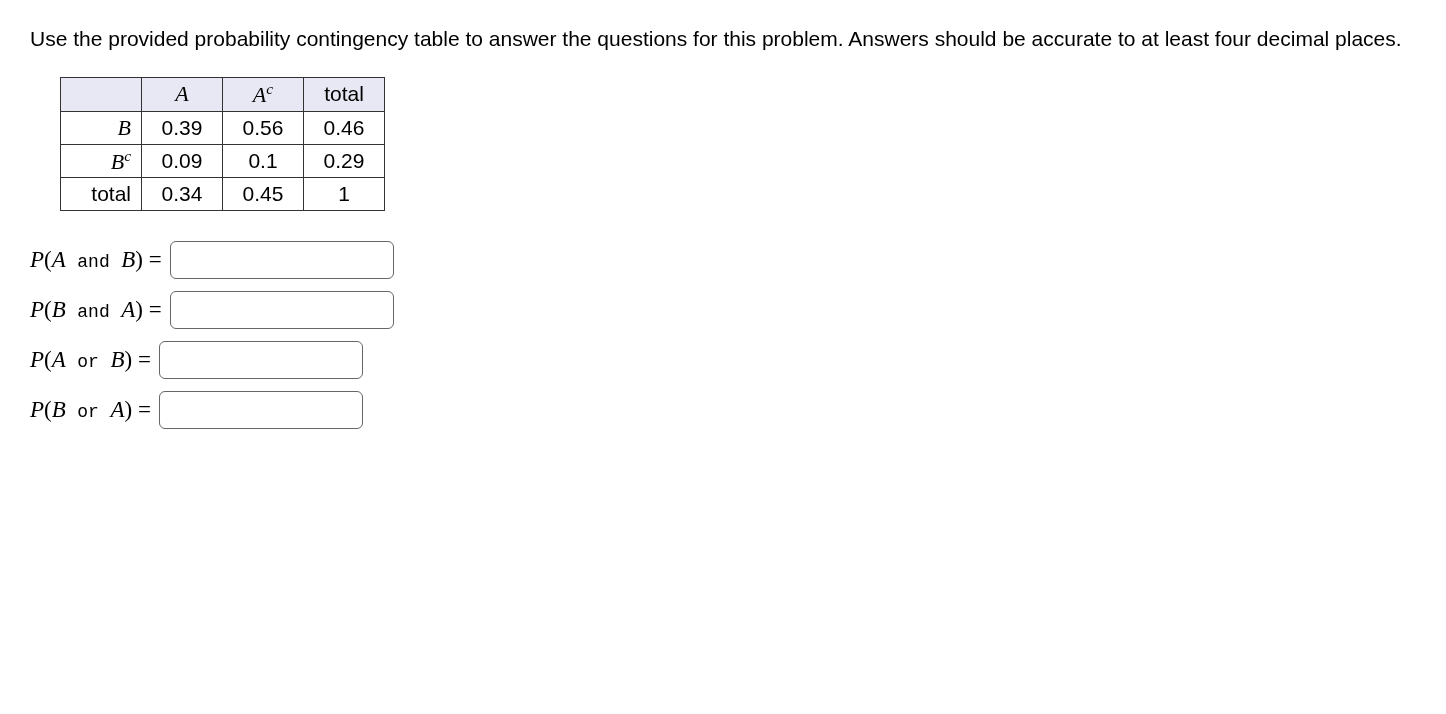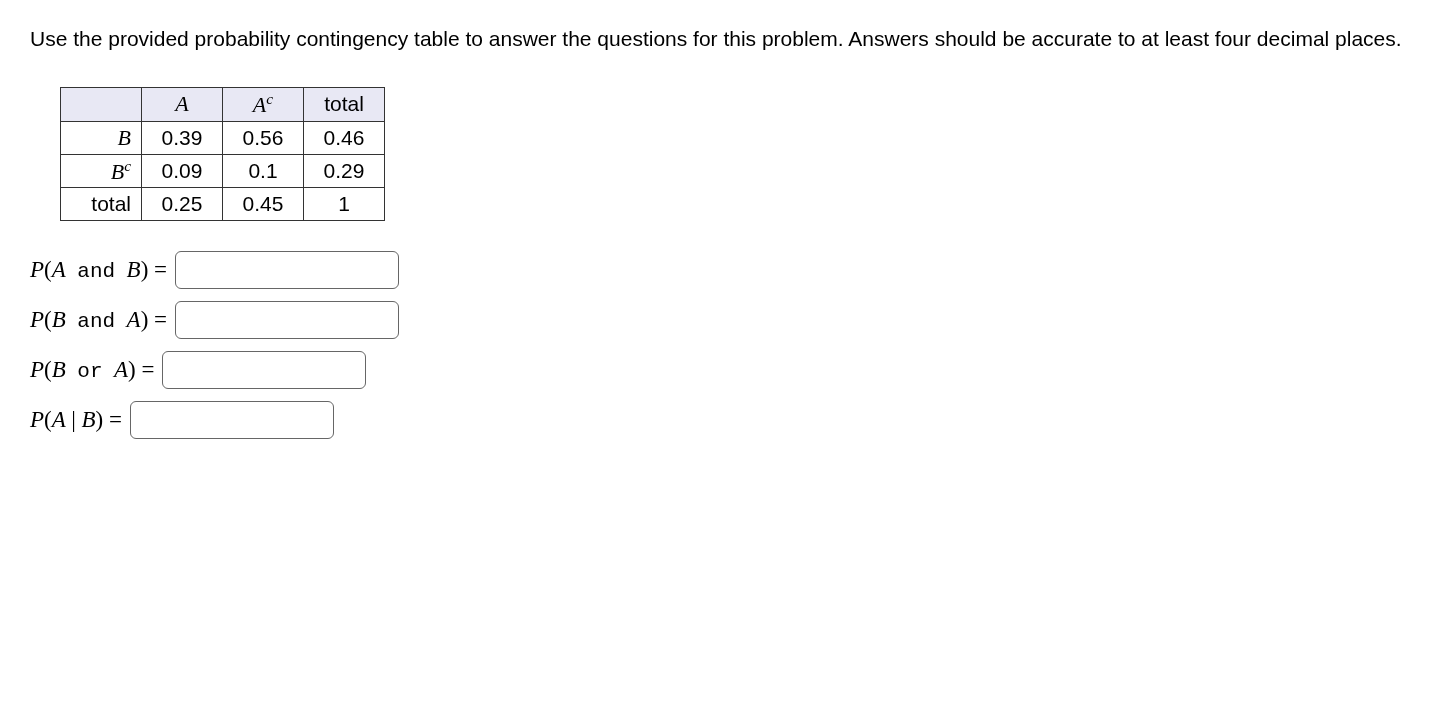--- a/index.html
+++ b/index.html
@@ -5,21 +5,21 @@
     body {
       font-family: 'Trebuchet MS', 'Lucida Sans Unicode', Arial, sans-serif;
       font-size: 21px;
       margin: 0;
       padding: 25px 30px;
       color: #000;
       background: #fff;
     }
     .instruction {
       line-height: 1.3;
-      margin-bottom: 35px;
+      margin-bottom: 25px;
     }
     .table-wrap {
       margin-left: 30px;
       margin-bottom: 30px;
     }
     table {
       border-collapse: collapse;
     }
     td, th {
       border: 1px solid #333;
@@ -69,21 +69,21 @@
       gap: 8px;
     }
     .math-label {
       font-family: 'Times New Roman', serif;
       font-size: 23px;
       font-style: italic;
     }
     .math-label .tt {
       font-family: 'Courier New', monospace;
       font-style: normal;
-      font-size: 21px;
+      font-size: 18px;
     }
     .math-label .paren {
       font-style: normal;
     }
     .answer-box {
       border: 1px solid #666;
       border-radius: 6px;
       width: 210px;
       height: 32px;
       font-size: 18px;
@@ -115,21 +115,21 @@
       <td>0.46</td>
     </tr>
     <tr>
       <td class="row-label"><span>B</span><sup>c</sup></td>
       <td>0.09</td>
       <td>0.1</td>
       <td>0.29</td>
     </tr>
     <tr>
       <td class="row-label-plain">total</td>
-      <td>0.25</td>
+      <td>0.34</td>
       <td>0.45</td>
       <td>1</td>
     </tr>
   </tbody>
     </table>
 </div>
 
 <div class="questions">
 
   <div class="q-row">
@@ -139,29 +139,29 @@
     <input type="text" class="answer-box" style="">
   </div>
 
   <div class="q-row">
     <span class="math-label">
       <span>P</span><span class="paren">(</span><span>B</span>&nbsp;&nbsp;<span class="tt">and</span>&nbsp;&nbsp;<span>A</span><span class="paren">)</span> <span class="paren">=</span>
     </span>
     <input type="text" class="answer-box" style="">
   </div>
 
+  <div class="q-row">
+    <span class="math-label">
+      <span>P</span><span class="paren">(</span><span>A</span>&nbsp;&nbsp;<span class="tt">or</span>&nbsp;&nbsp;<span>B</span><span class="paren">)</span> <span class="paren">=</span>
+    </span>
+    <input type="text" class="answer-box narrow" style="">
+  </div>
 
   <div class="q-row">
     <span class="math-label">
       <span>P</span><span class="paren">(</span><span>B</span>&nbsp;&nbsp;<span class="tt">or</span>&nbsp;&nbsp;<span>A</span><span class="paren">)</span> <span class="paren">=</span>
     </span>
     <input type="text" class="answer-box narrow" style="">
   </div>
 
-  <div class="q-row">
-    <span class="math-label">
-      <span>P</span><span class="paren">(</span><span>A</span> <span class="paren">|</span> <span>B</span><span class="paren">)</span> <span class="paren">=</span>
-    </span>
-    <input type="text" class="answer-box narrow" style="">
-  </div>
 
 
 </div>
 
 </body></html>

